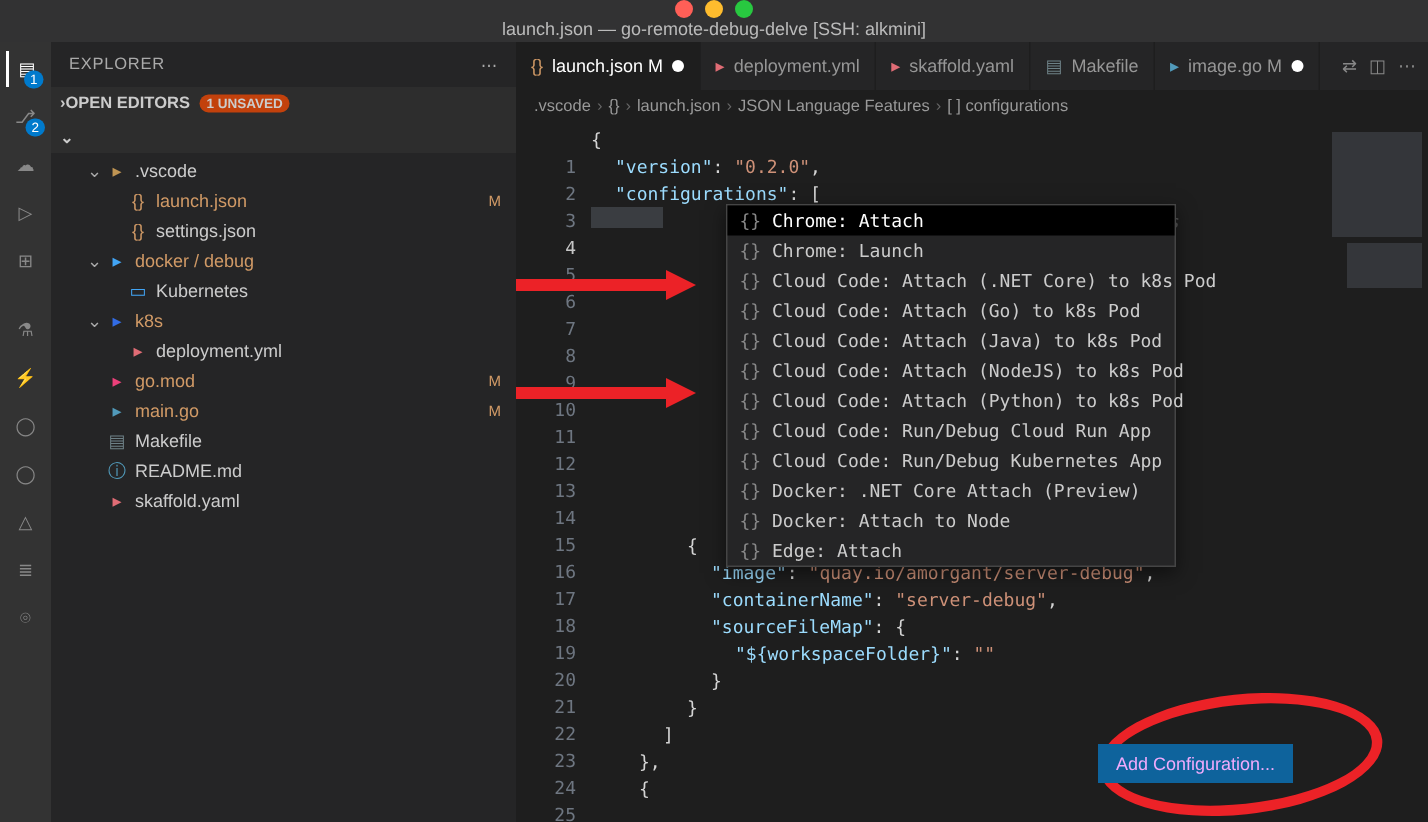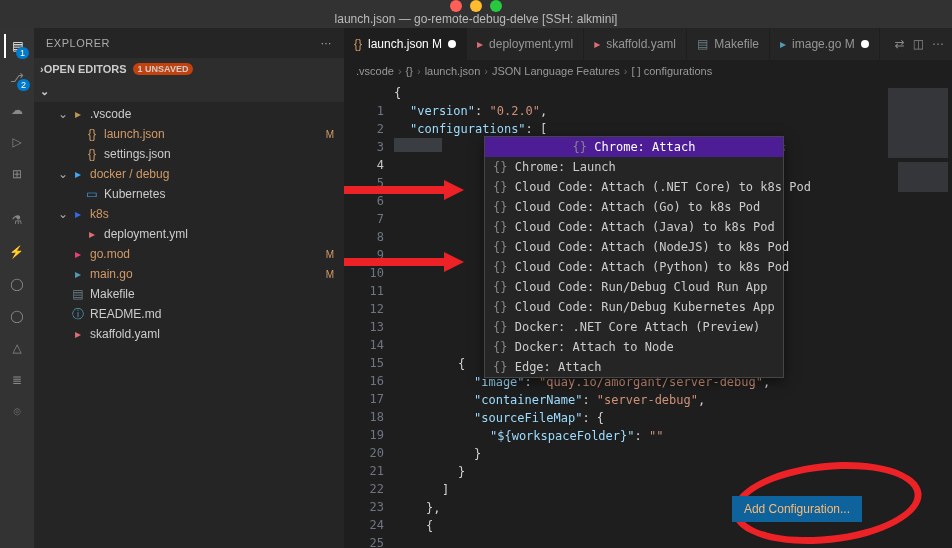--- a/index.html
+++ b/index.html
@@ -33,25 +33,25 @@
   .code-area{flex:1; display:flex; font-family:Menlo,Consolas,monospace; font-size:12px; position:relative; overflow:hidden;}
   .gutter{width:50px; text-align:right; color:#6e7681; padding:2px 10px 0 0; line-height:18px;}
   .gutter .cur{color:#c6c6c6;}
   .code{flex:1; padding-top:2px; line-height:18px; position:relative;}
   .k-key{color:#9cdcfe;}
   .k-str{color:#ce9178;}
   .k-pun{color:#d4d4d4;}
   .blame{color:#555; font-style:italic;}
   .popup{position:absolute; left:90px; top:54px; width:300px; background:#252526; border:1px solid #454545; box-shadow:0 4px 12px rgba(0,0,0,.5); font-family:Menlo,Consolas,monospace; font-size:12px;}
   .popup-row{padding:1px 8px; color:#ccc; cursor:pointer; white-space:nowrap;}
-  .popup-row.sel{background:#4c1d95; color:#fff;text-align:center;}
+  .popup-row.sel{background:#000000; color:#fff;}
   .popup-row .br{color:#888;}
   .arrow{position:absolute; width:120px; height:24px;}
   .arrow svg{width:100%; height:100%;}
-  .add-config{position:absolute; right:90px; bottom:26px; background:#0e639c; color:#fdba74; padding:6px 12px; font-size:12px; cursor:pointer;}
+  .add-config{position:absolute; right:90px; bottom:26px; background:#0e639c; color:#f0abfc; padding:6px 12px; font-size:12px; cursor:pointer;}
   .circle{position:absolute; right:30px; bottom:5px; width:190px; height:80px; border:7px solid #ec2227; border-radius:50%; transform:rotate(-6deg);}
   .minimap{position:absolute; right:0; top:0; width:80px; height:100%; background:linear-gradient(#1e1e1e,#1e1e1e); opacity:.8;}
   .minimap .chunk{position:absolute; right:4px; background:#3a3d41;}
   .ind1{padding-left:16px;}
   .ind2{padding-left:32px;}
   .ind3{padding-left:48px;}
   .ind4{padding-left:64px;}
   .ind5{padding-left:80px;}
   .ind6{padding-left:96px;}
 </style>

